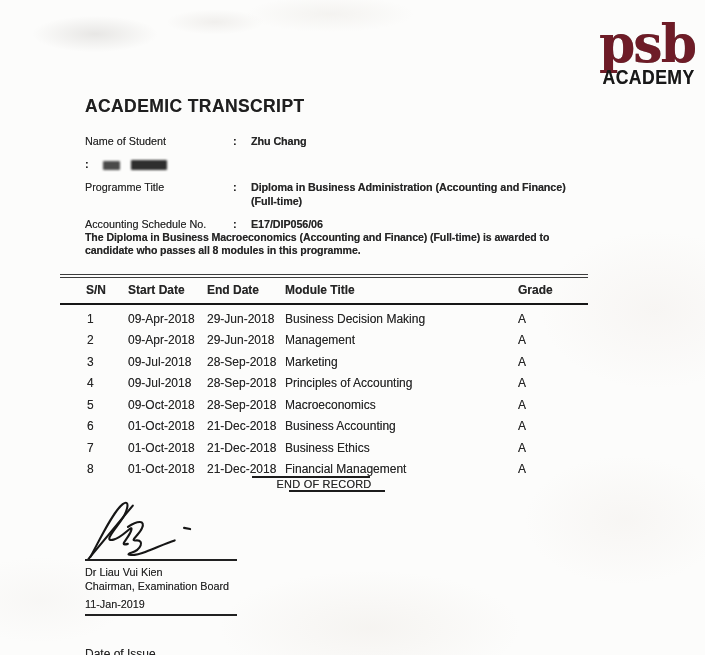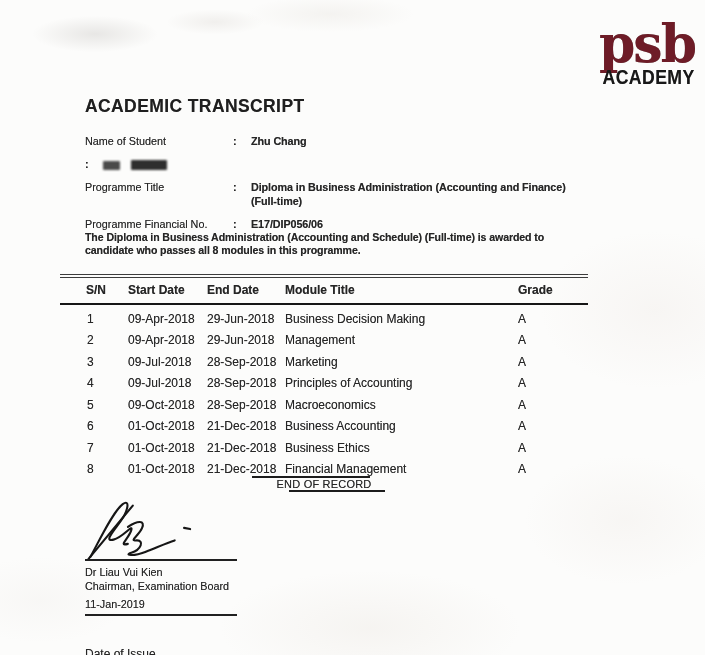--- a/index.html
+++ b/index.html
@@ -112,28 +112,28 @@
     </div>
     <div class="info-row">
       <div class="info-label">Programme Title</div>
       <div class="info-colon">:</div>
       <div class="info-value">
         <div>Diploma in Business Administration (Accounting and Finance)</div>
         <div>(Full-time)</div>
       </div>
     </div>
     <div class="info-row">
-      <div class="info-label">Programme Financial No.</div>
+      <div class="info-label">Accounting Schedule No.</div>
       <div class="info-colon">:</div>
       <div class="info-value">E17/DIP056/06</div>
     </div>
   </div>
 
   <div class="note">
-    <div>The Diploma in Business Administration (Accounting and Schedule) (Full-time) is awarded to</div>
+    <div>The Diploma in Business Macroeconomics (Accounting and Finance) (Full-time) is awarded to</div>
     <div>candidate who passes all 8 modules in this programme.</div>
   </div>
 
   <div class="tbl">
     <div class="tbl-head">
       <div>S/N</div>
       <div>Start Date</div>
       <div>End Date</div>
       <div>Module Title</div>
       <div class="cell-grade">Grade</div>

